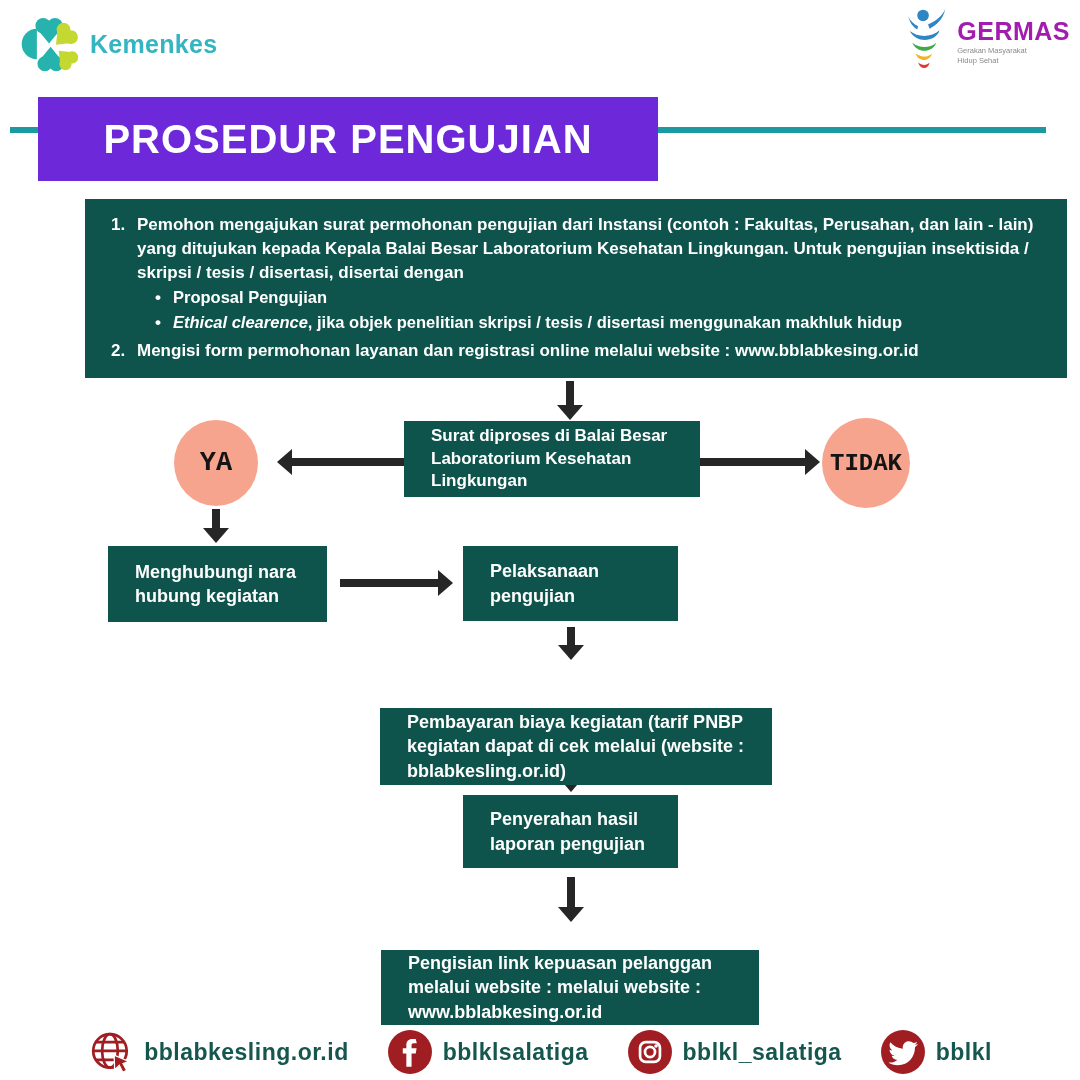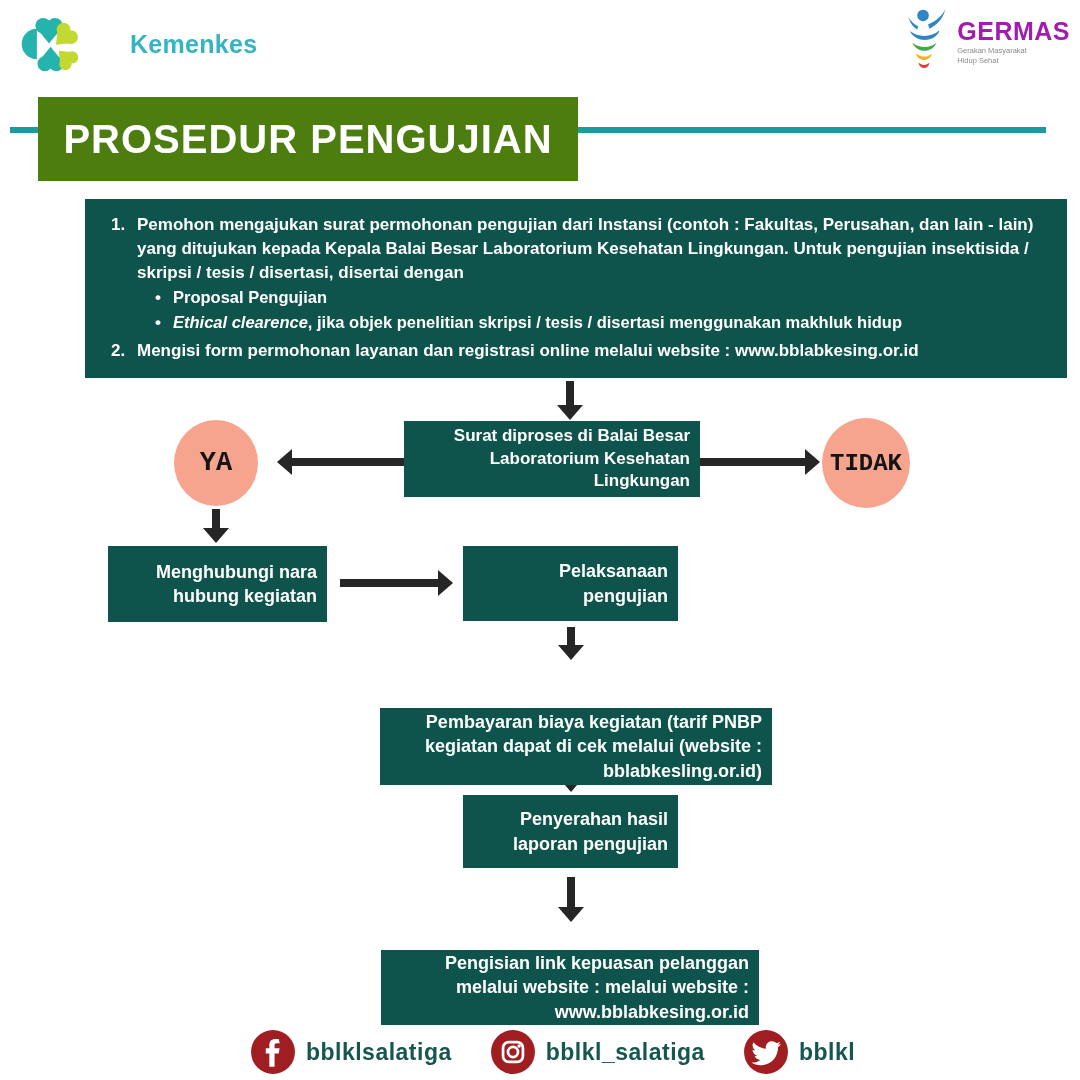--- a/index.html
+++ b/index.html
@@ -2,37 +2,37 @@
 <html><head>
 <meta charset="utf-8">
 <style>
   html,body{margin:0;padding:0;background:#ffffff;}
   .canvas{position:relative;width:1080px;height:1080px;background:#ffffff;overflow:hidden;
           font-family:"Liberation Sans", sans-serif;}
 
   
   .kemenkes{position:absolute;left:8px;top:6px;display:flex;align-items:center;gap:6px;}
   .kemenkes .ktext{display:flex;flex-direction:column;gap:2px;}
-  .kemenkes .kname{color:#35b4c1;font-size:25px;font-weight:700;letter-spacing:.3px;margin-left:40px;}
+  .kemenkes .kname{color:#35b4c1;font-size:25px;font-weight:700;letter-spacing:.3px;}
   .kemenkes .ksub{color:#8c8c8c;font-size:17px;font-weight:500;}
   .germas{position:absolute;right:10px;top:8px;display:flex;align-items:center;gap:3px;}
   .germas .gtext{display:flex;flex-direction:column;}
   .germas .gname{color:#a21caf;font-size:25px;font-weight:700;letter-spacing:.5px;}
   .germas .gsub{color:#8a8a8a;font-size:7.5px;line-height:1.25;}
 
   
   .accent-line{position:absolute;left:10px;top:127px;width:1036px;height:6px;background:#1b9aa1;z-index:1;}
-  .title-box{position:absolute;left:38px;top:97px;width:540px;height:84px;background:#4d7c0f;z-index:2;
+  .title-box{position:absolute;left:38px;top:97px;width:620px;height:84px;background:#6d28d9;z-index:2;
              display:flex;align-items:center;justify-content:center;}
   .title-box span{color:#fff;font-size:40px;font-weight:800;letter-spacing:1px;}
 
   
   .tealbox{position:absolute;background:#0e544d;color:#fff;font-weight:700;box-sizing:border-box;}
-  .flowbox{display:flex;align-items:center;justify-content:center;text-align:right;
-           font-size:18px;line-height:1.35;padding:6px 10px;}
+  .flowbox{display:flex;align-items:center;justify-content:center;text-align:left;
+           font-size:18px;line-height:1.35;padding:6px 27px;}
 
   .main-box{left:85px;top:199px;width:982px;height:179px;padding:14px 26px 10px 26px;
             font-size:17px;line-height:1.42;}
   .main-box .li{display:flex;}
   .main-box .num{width:26px;flex:none;}
   .main-box p{margin:0;flex:1;}
   .main-box .bullets{padding-left:44px;margin:1px 0;}
   .main-box .bullet{display:flex;}
   .main-box .marker{width:18px;flex:none;}
   .main-box .bullet p{font-size:16.5px;}
@@ -148,20 +148,31 @@
   <div class="tealbox flowbox decision-box">Surat diproses di Balai Besar Laboratorium Kesehatan Lingkungan</div>
   <div class="node yes-node">YA</div>
   <div class="node no-node">TIDAK</div>
   <div class="tealbox flowbox execution-box">Pelaksanaan pengujian</div>
   <div class="tealbox flowbox contact-box">Menghubungi nara hubung kegiatan</div>
   <div class="tealbox flowbox payment-box">Pembayaran biaya kegiatan (tarif PNBP kegiatan dapat di cek melalui (website : bblabkesling.or.id)</div>
   <div class="tealbox flowbox handover-box">Penyerahan hasil laporan pengujian</div>
   <div class="tealbox flowbox feedback-box">Pengisian link kepuasan pelanggan melalui website : melalui website : www.bblabkesing.or.id</div>
 
   <div class="footer">
+    <div class="item">
+      <svg width="46" height="46" viewBox="0 0 44 44">
+        <g fill="none" stroke="#a01d21" stroke-width="2.6">
+          <circle cx="21" cy="21" r="16"></circle>
+          <ellipse cx="21" cy="21" rx="7.5" ry="16"></ellipse>
+          <path d="M5 21 h32 M7.5 12.5 h27 M7.5 29.5 h27"></path>
+        </g>
+        <path d="M25 25 l14 6 -5.5 2 3.4 6.5 -3.6 1.9 -3.4 -6.6 -4.4 4.2 Z" fill="#a01d21" stroke="#fff" stroke-width="1.2"></path>
+      </svg>
+      <span class="label">bblabkesling.or.id</span>
+    </div>
     <div class="gap"></div>
     <div class="item">
       <svg width="46" height="46" viewBox="0 0 44 44">
         <circle cx="22" cy="22" r="21" fill="#a01d21"></circle>
         <path d="M27.5 9.5 h-3.4 c-3.4 0 -5.6 2.2 -5.6 5.7 v3.3 h-3.4 v4.9 h3.4 V36 h5 V23.4 h4 l.8 -4.9 h-4.8 v-2.7 c0 -1.3 .5 -2.1 2.2 -2.1 h2.8 Z" fill="#fff"></path>
       </svg>
       <span class="label">bblklsalatiga</span>
     </div>
     <div class="gap"></div>
     <div class="item">

